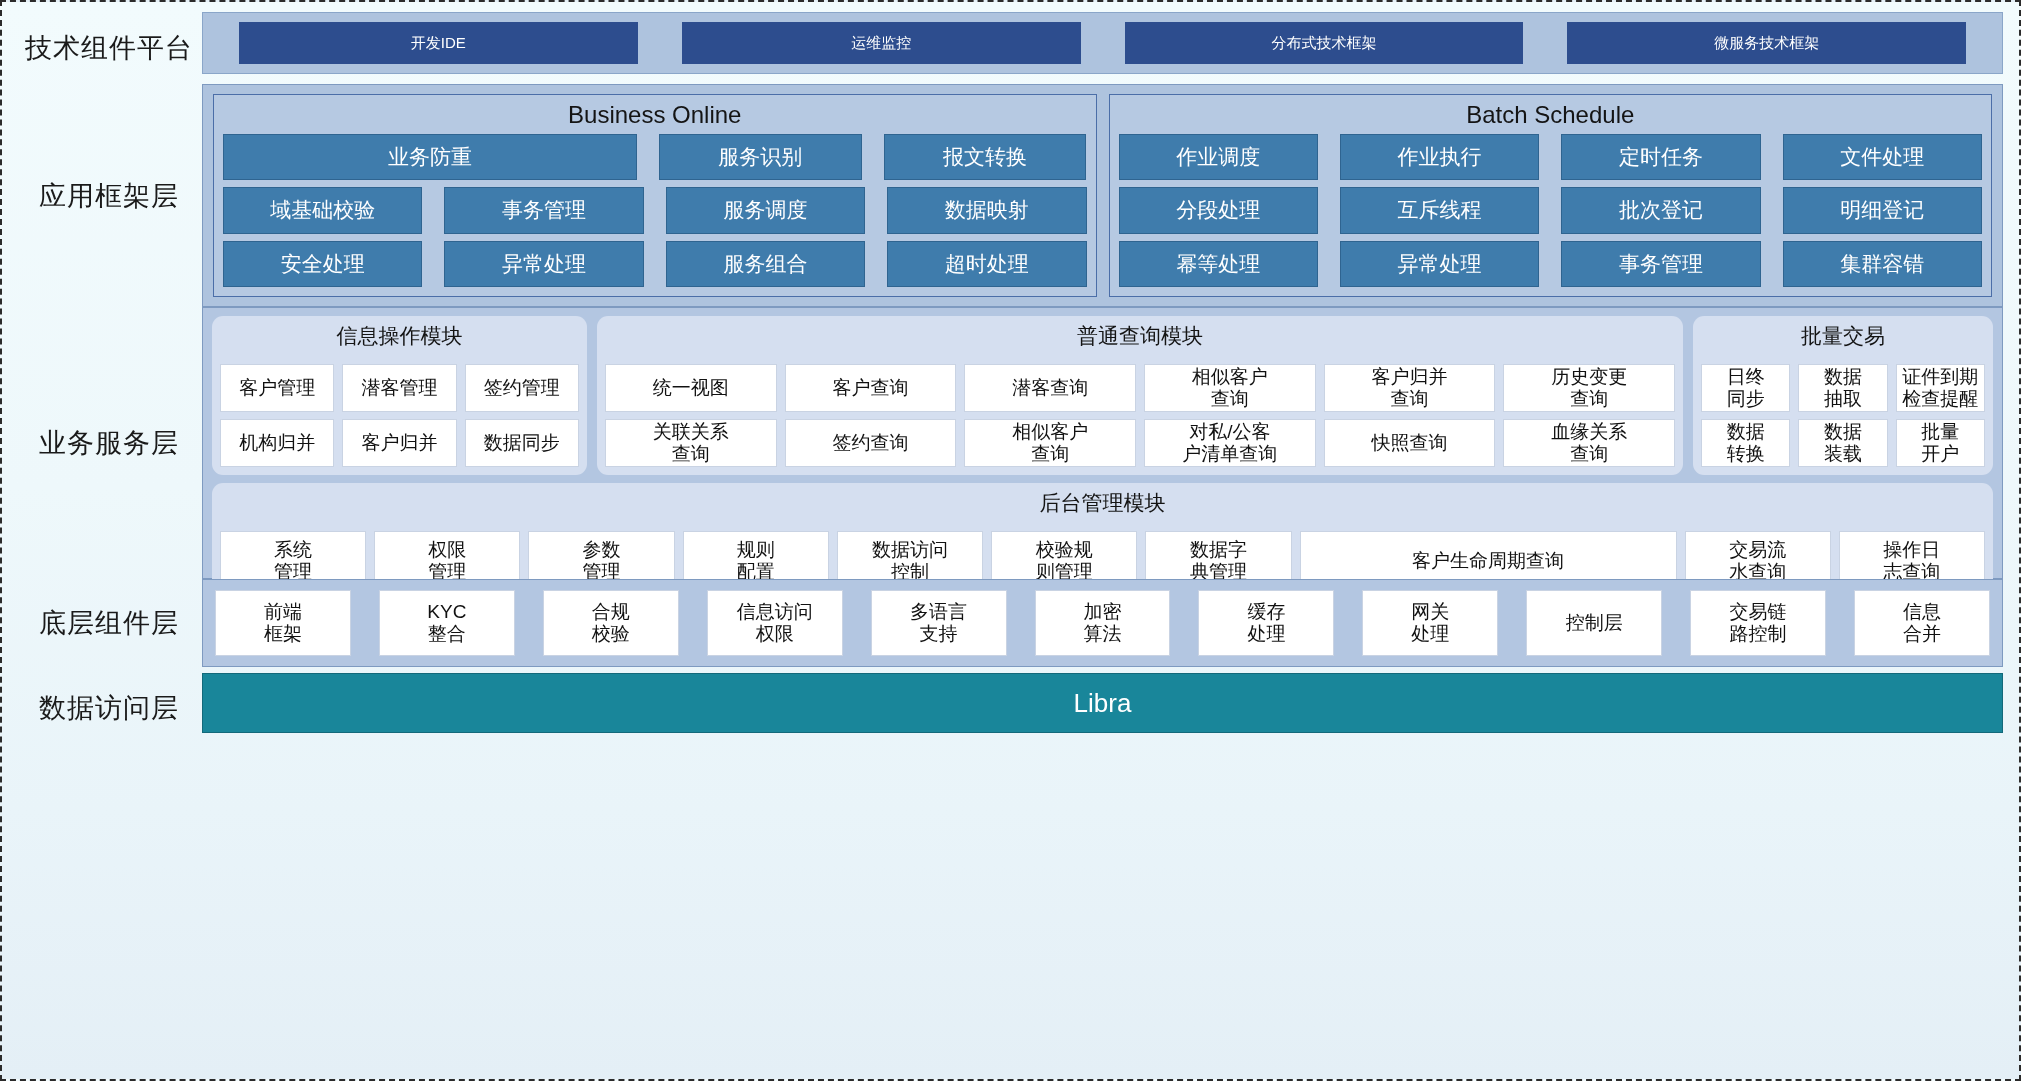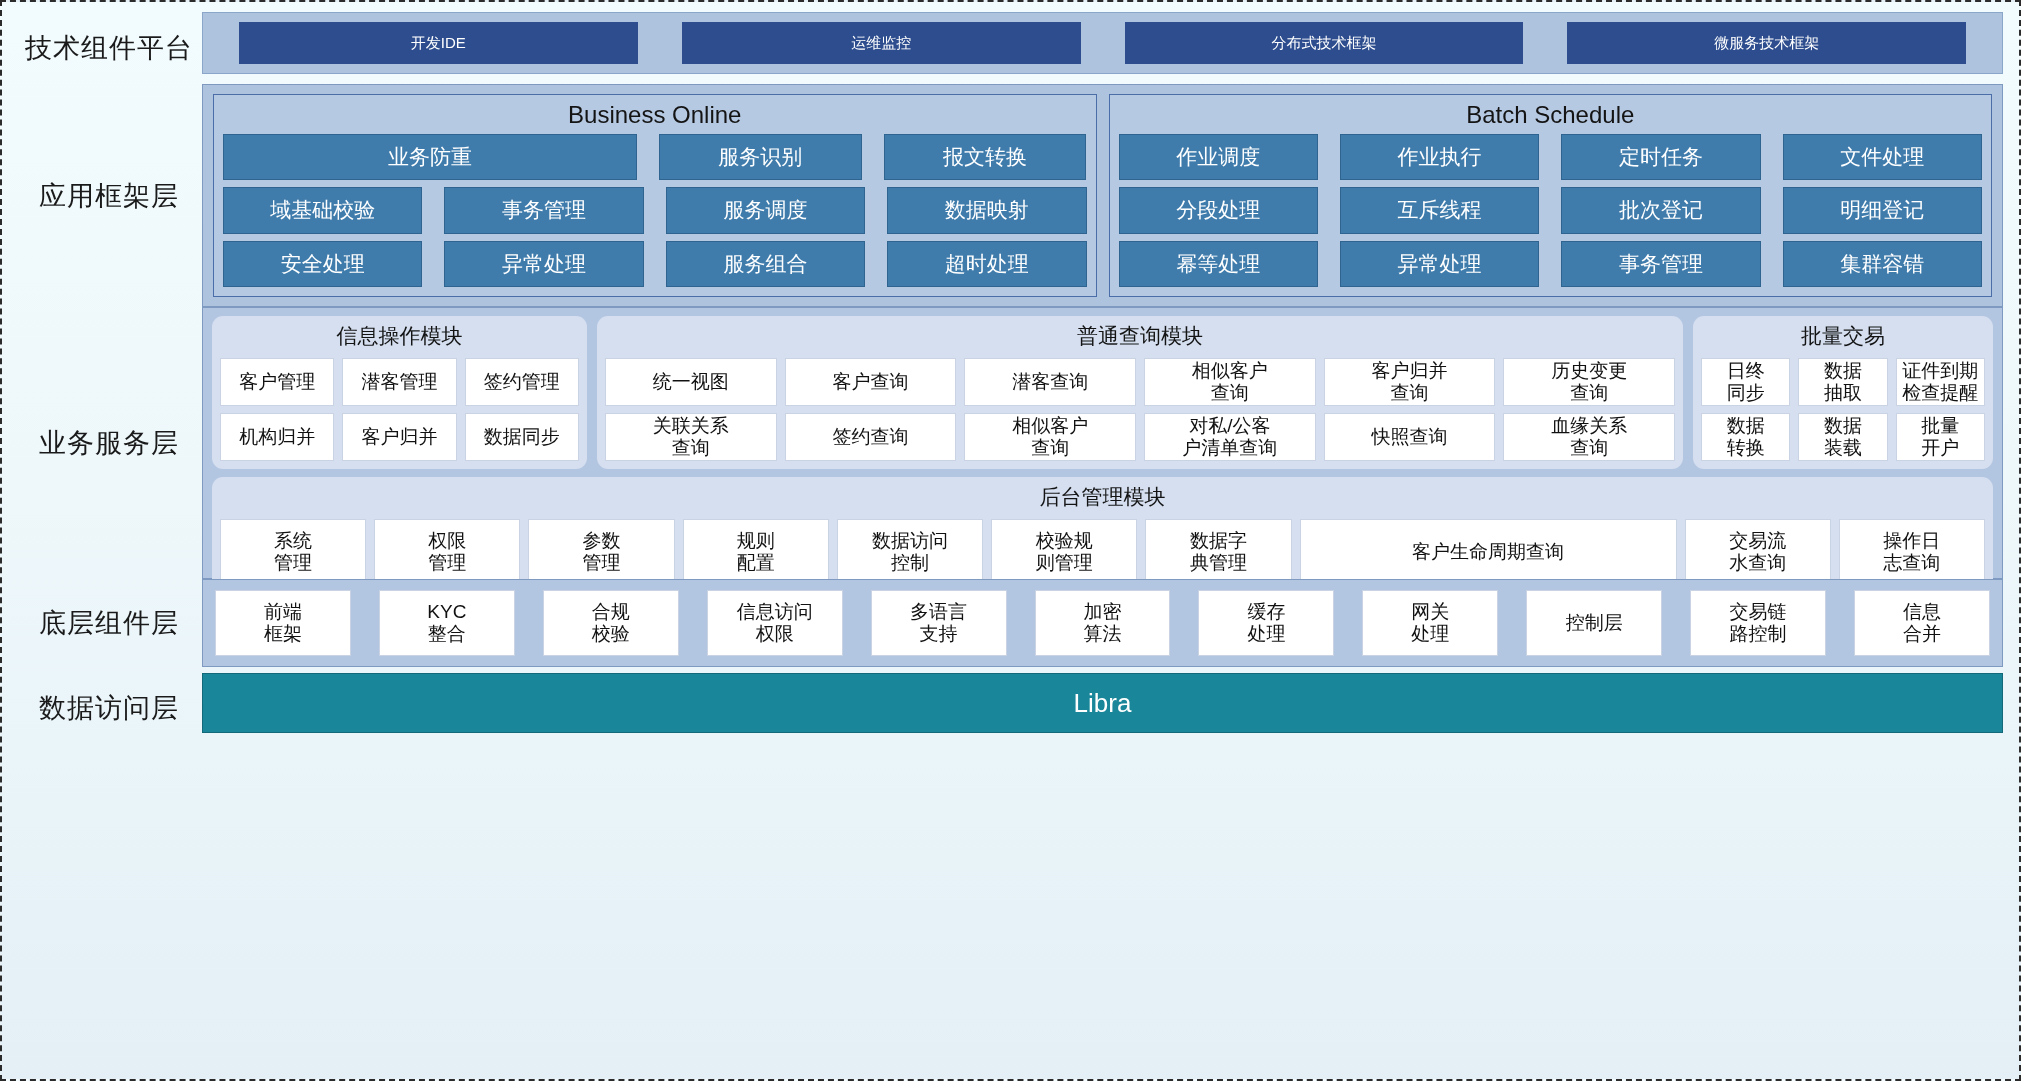--- a/index.html
+++ b/index.html
@@ -111,21 +111,21 @@
   }
   .biz-top { display: flex; gap: 10px; flex: 1; }
   .mod-card {
     background: #d5dff0;
     border-radius: 11px;
     padding: 3px 8px 8px 8px;
     display: flex; flex-direction: column;
   }
   .mod-title {
     text-align: center; font-size: 21px; color: #141414;
-    padding: 3px 0 8px 0;
+    padding: 3px 0 14px 0;
   }
   .mod-rows { display: flex; flex-direction: column; gap: 7px; flex: 1; }
   .mod-row { display: flex; gap: 8px; flex: 1; }
   .cell-white {
     background: #ffffff;
     border: 1px solid #c9d3e3;
     color: #111;
     font-size: 19px;
     display: flex; align-items: center; justify-content: center;
     text-align: center;

